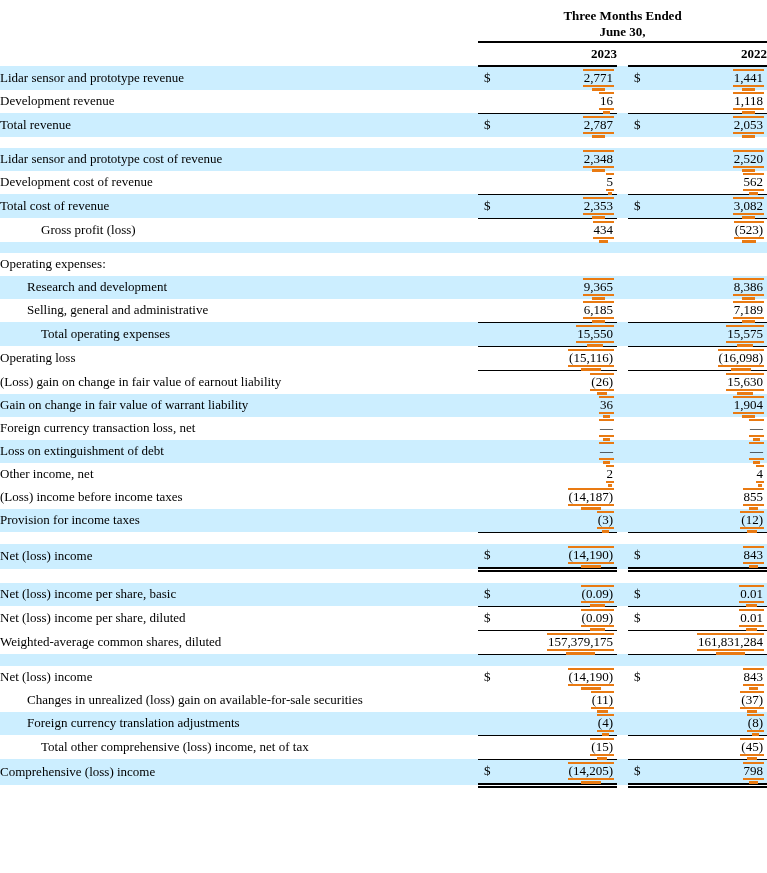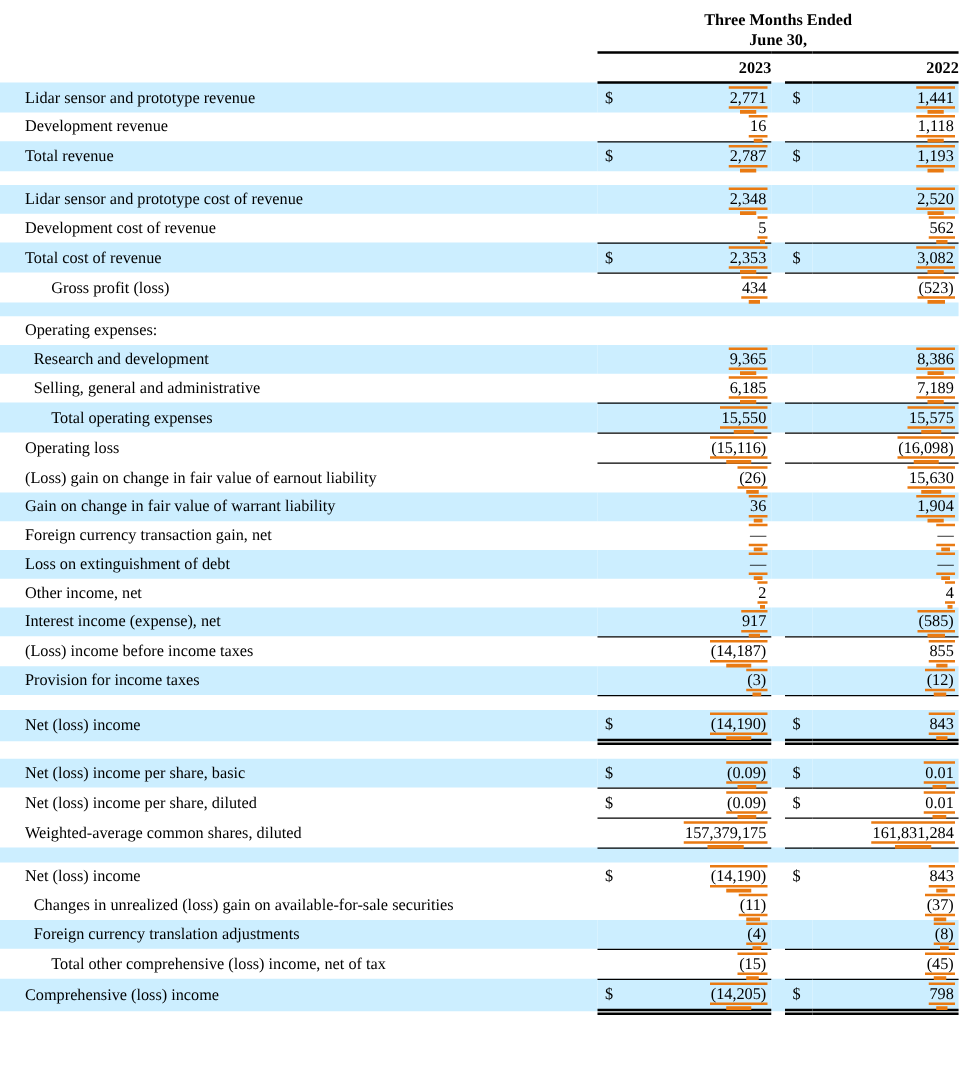--- a/index.html
+++ b/index.html
@@ -40,21 +40,21 @@
     margin-top:17px;
   }
   tr.hdr2 td.year{
     text-align:right;
     font-weight:bold;
     height:22px;
     border-bottom:2px solid var(--ink);
   }
 
   
-  td.lbl{padding-left:20px;}
+  td.lbl{padding-left:0;}
   td.lbl.ind1{padding-left:27px;}
   td.lbl.ind2{padding-left:41px;}
   td.sym{text-align:left;padding-left:6px;}
   td.val{text-align:right;padding-right:3px;}
 
   
   .rule-s{border-bottom:1.5px solid var(--ink);}
   .rule-d{border-bottom:5px double var(--ink);}
 
   
@@ -119,21 +119,21 @@
         <td></td>
         <td class="sym rule-s"></td>
         <td class="val rule-s"><span class="fact">1,118</span></td>
       </tr>
       <tr class="hl data-row">
         <td class="lbl">Total revenue</td>
         <td class="sym">$</td>
         <td class="val"><span class="fact">2,787</span></td>
         <td></td>
         <td class="sym">$</td>
-        <td class="val"><span class="fact">1,193</span></td>
+        <td class="val"><span class="fact">2,053</span></td>
       </tr>
       <tr class=" spacer-row">
         <td colspan="6"></td>
       </tr>
       <tr class="hl data-row">
         <td class="lbl">Lidar sensor and prototype cost of revenue</td>
         <td class="sym"></td>
         <td class="val"><span class="fact">2,348</span></td>
         <td></td>
         <td class="sym"></td>
@@ -216,21 +216,21 @@
       </tr>
       <tr class="hl data-row">
         <td class="lbl">Gain on change in fair value of warrant liability</td>
         <td class="sym"></td>
         <td class="val"><span class="fact">36</span></td>
         <td></td>
         <td class="sym"></td>
         <td class="val"><span class="fact">1,904</span></td>
       </tr>
       <tr class="data-row">
-        <td class="lbl">Foreign currency transaction gain, net</td>
+        <td class="lbl">Foreign currency transaction loss, net</td>
         <td class="sym"></td>
         <td class="val"><span class="fact">—</span></td>
         <td></td>
         <td class="sym"></td>
         <td class="val"><span class="fact">—</span></td>
       </tr>
       <tr class="hl data-row">
         <td class="lbl">Loss on extinguishment of debt</td>
         <td class="sym"></td>
         <td class="val"><span class="fact">—</span></td>
@@ -238,28 +238,20 @@
         <td class="sym"></td>
         <td class="val"><span class="fact">—</span></td>
       </tr>
       <tr class="data-row">
         <td class="lbl">Other income, net</td>
         <td class="sym"></td>
         <td class="val"><span class="fact">2</span></td>
         <td></td>
         <td class="sym"></td>
         <td class="val"><span class="fact">4</span></td>
-      </tr>
-      <tr class="hl data-row">
-        <td class="lbl">Interest income (expense), net</td>
-        <td class="sym rule-s"></td>
-        <td class="val rule-s"><span class="fact">917</span></td>
-        <td></td>
-        <td class="sym rule-s"></td>
-        <td class="val rule-s"><span class="fact">(585)</span></td>
       </tr>
       <tr class="data-row">
         <td class="lbl">(Loss) income before income taxes</td>
         <td class="sym"></td>
         <td class="val"><span class="fact">(14,187)</span></td>
         <td></td>
         <td class="sym"></td>
         <td class="val"><span class="fact">855</span></td>
       </tr>
       <tr class="hl data-row">

